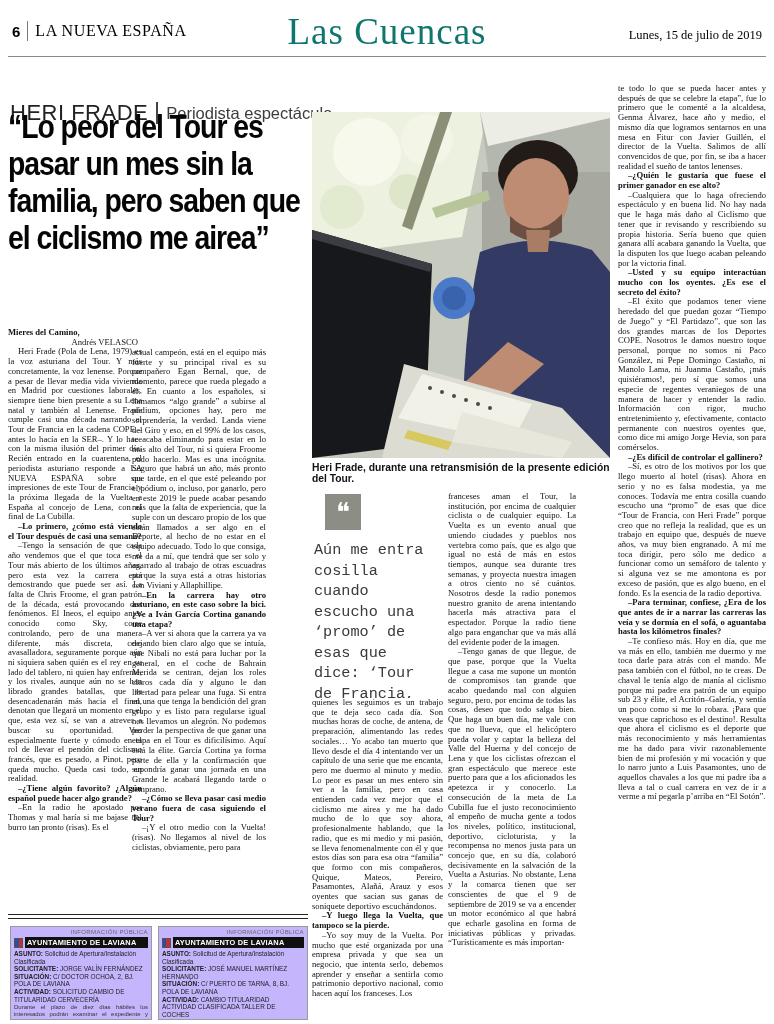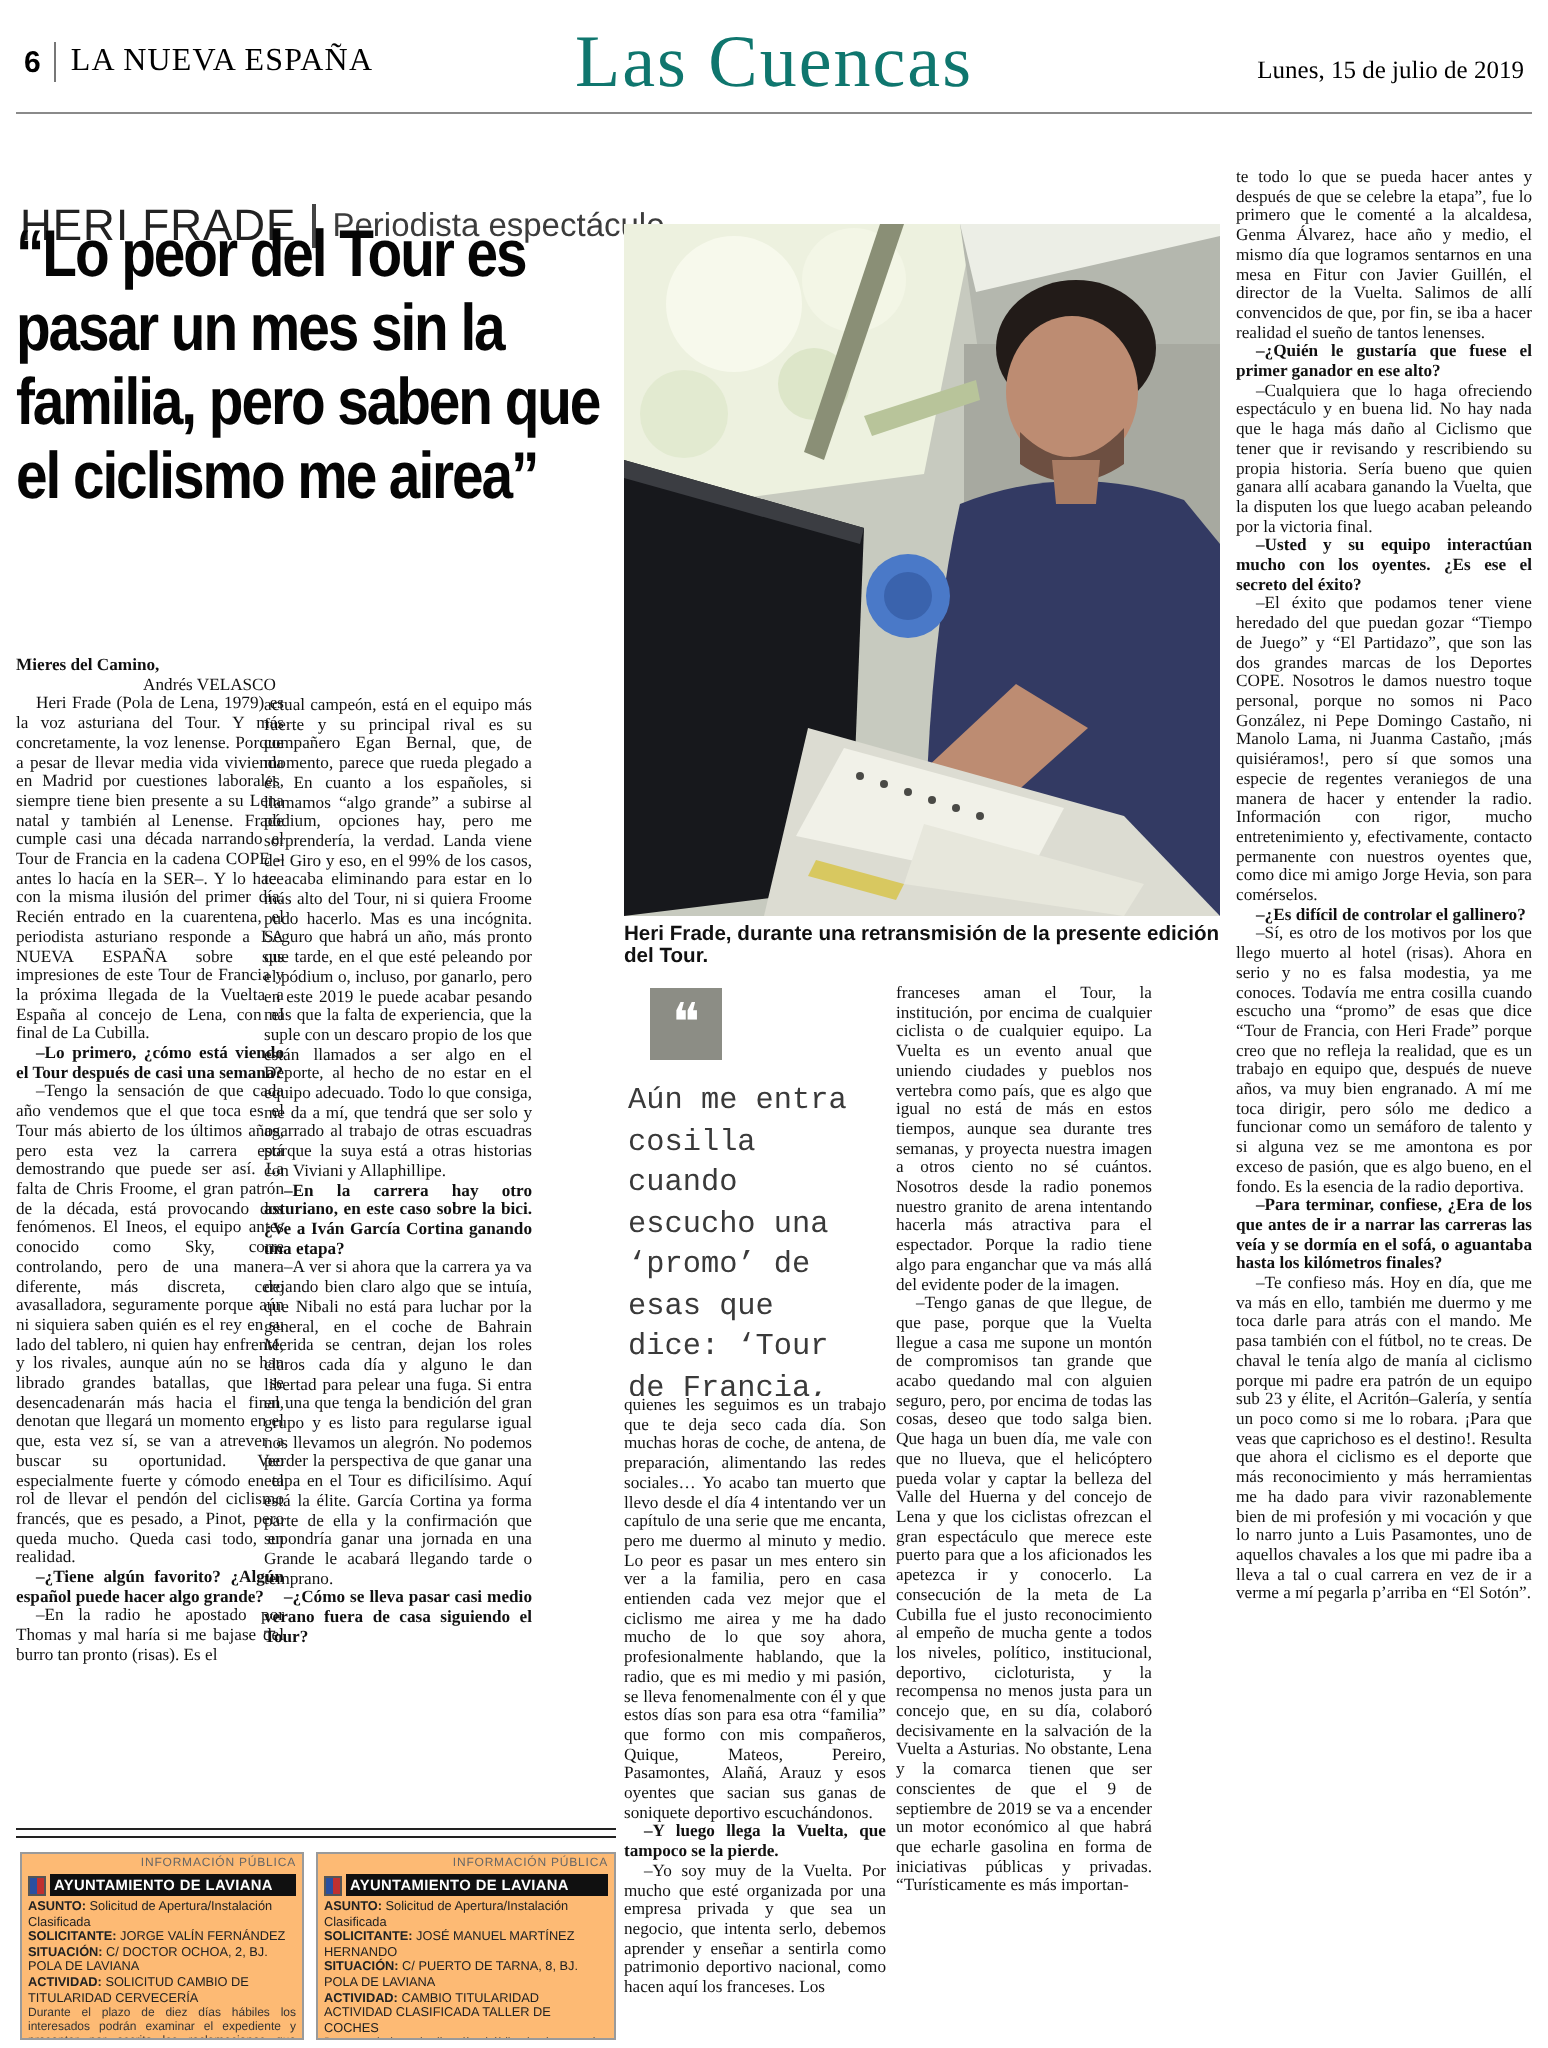--- a/index.html
+++ b/index.html
@@ -43,21 +43,21 @@
   
   .pullquote{height:206px;overflow:hidden;text-align:left;}
   .pq-icon{display:flex;align-items:center;justify-content:center;width:36px;height:36px;
       margin:2px 0 10px 13px;background:#8c8d85;color:#fff;font-size:26px;line-height:1;
       font-family:"DejaVu Sans",sans-serif;}
   .pq-text{margin-left:2px;width:118px;font-family:Liberation Mono, monospace;
       font-size:15.2px;line-height:20.5px;color:#3a3a3a;}
   
   .ads-rule{position:absolute;left:8px;top:914px;width:300px;height:3px;
       border-top:1px solid #222;border-bottom:1px solid #222;}
-  .ad{position:absolute;top:926px;height:94px;border:1px solid #9a9a9a;background:#fdba74;
+  .ad{position:absolute;top:926px;height:94px;border:1px solid #9a9a9a;background:#c4b5fd;
       overflow:hidden;font-family:"Liberation Sans",sans-serif;color:#222;padding:2px 3px;box-sizing:border-box;}
   #ad0{left:10px;width:142px;}
   #ad1{left:158px;width:150px;}
   .ad-note{font-size:6px;color:#666;text-align:right;letter-spacing:.4px;line-height:7px;}
   .ad-bar{display:flex;align-items:center;gap:2px;margin:1px 0 2px 0;}
   .ad-shield{width:9px;height:10px;background:#fff;border:1px solid #555;box-sizing:border-box;
       background-image:linear-gradient(to right,#2a4fa0 50%,#c03030 50%);flex:0 0 auto;}
   .ad-title{flex:1;background:#101010;color:#fff;font-weight:bold;font-size:7.4px;
       padding:1px 2px;letter-spacing:.2px;line-height:9px;}
   .ad-field{font-size:6.4px;line-height:7.6px;}
@@ -143,20 +143,21 @@
       <p class="q">–Lo primero, ¿cómo está viendo el Tour después de casi una semana?</p>
       <p class="body">–Tengo la sensación de que cada año vendemos que el que toca es el Tour más abierto de los últimos años, pero esta vez la carrera está demostrando que puede ser así. La falta de Chris Froome, el gran patrón de la década, está provocando dos fenómenos. El Ineos, el equipo antes conocido como Sky, corre controlando, pero de una manera diferente, más discreta, cero avasalladora, seguramente porque aún ni siquiera saben quién es el rey en su lado del tablero, ni quien hay enfrente, y los rivales, aunque aún no se han librado grandes batallas, que se desencadenarán más hacia el final, denotan que llegará un momento en el que, esta vez sí, se van a atrever a buscar su oportunidad. Veo especialmente fuerte y cómodo en el rol de llevar el pendón del ciclismo francés, que es pesado, a Pinot, pero queda mucho. Queda casi todo, en realidad.</p>
       <p class="q">–¿Tiene algún favorito? ¿Algún español puede hacer algo grande?</p>
       <p class="body">–En la radio he apostado por Thomas y mal haría si me bajase del burro tan pronto (risas). Es el</p>
     </div>
   <div class="col" id="col1">
       <p class="body noindent">actual campeón, está en el equipo más fuerte y su principal rival es su compañero Egan Bernal, que, de momento, parece que rueda plegado a él. En cuanto a los españoles, si llamamos “algo grande” a subirse al pódium, opciones hay, pero me sorprendería, la verdad. Landa viene del Giro y eso, en el 99% de los casos, te acaba eliminando para estar en lo más alto del Tour, ni si quiera Froome pudo hacerlo. Mas es una incógnita. Seguro que habrá un año, más pronto que tarde, en el que esté peleando por el pódium o, incluso, por ganarlo, pero en este 2019 le puede acabar pesando más que la falta de experiencia, que la suple con un descaro propio de los que están llamados a ser algo en el Deporte, al hecho de no estar en el equipo adecuado. Todo lo que consiga, me da a mí, que tendrá que ser solo y agarrado al trabajo de otras escuadras porque la suya está a otras historias con Viviani y Allaphillipe.</p>
       <p class="q">–En la carrera hay otro asturiano, en este caso sobre la bici. ¿Ve a Iván García Cortina ganando una etapa?</p>
       <p class="body">–A ver si ahora que la carrera ya va dejando bien claro algo que se intuía, que Nibali no está para luchar por la general, en el coche de Bahrain Merida se centran, dejan los roles claros cada día y alguno le dan libertad para pelear una fuga. Si entra en una que tenga la bendición del gran grupo y es listo para regularse igual nos llevamos un alegrón. No podemos perder la perspectiva de que ganar una etapa en el Tour es dificilísimo. Aquí está la élite. García Cortina ya forma parte de ella y la confirmación que supondría ganar una jornada en una Grande le acabará llegando tarde o temprano.</p>
       <p class="q">–¿Cómo se lleva pasar casi medio verano fuera de casa siguiendo el Tour?</p>
+      <p class="body">–¡Y el otro medio con la Vuelta! (risas). No llegamos al nivel de los ciclistas, obviamente, pero para</p>
     </div>
   <div class="col" id="col2">
     <div class="pullquote">
       <div class="pq-icon">❝</div>
       <div class="pq-text">Aún me entra cosilla cuando escucho una ‘promo’ de esas que dice: ‘Tour de Francia, con Heri Frade’</div>
     </div>
   <p class="body noindent">quienes les seguimos es un trabajo que te deja seco cada día. Son muchas horas de coche, de antena, de preparación, alimentando las redes sociales… Yo acabo tan muerto que llevo desde el día 4 intentando ver un capítulo de una serie que me encanta, pero me duermo al minuto y medio. Lo peor es pasar un mes entero sin ver a la familia, pero en casa entienden cada vez mejor que el ciclismo me airea y me ha dado mucho de lo que soy ahora, profesionalmente hablando, que la radio, que es mi medio y mi pasión, se lleva fenomenalmente con él y que estos días son para esa otra “familia” que formo con mis compañeros, Quique, Mateos, Pereiro, Pasamontes, Alañá, Arauz y esos oyentes que sacian sus ganas de soniquete deportivo escuchándonos.</p>
       <p class="q">–Y luego llega la Vuelta, que tampoco se la pierde.</p>
       <p class="body">–Yo soy muy de la Vuelta. Por mucho que esté organizada por una empresa privada y que sea un negocio, que intenta serlo, debemos aprender y enseñar a sentirla como patrimonio deportivo nacional, como hacen aquí los franceses. Los</p>
     </div>

